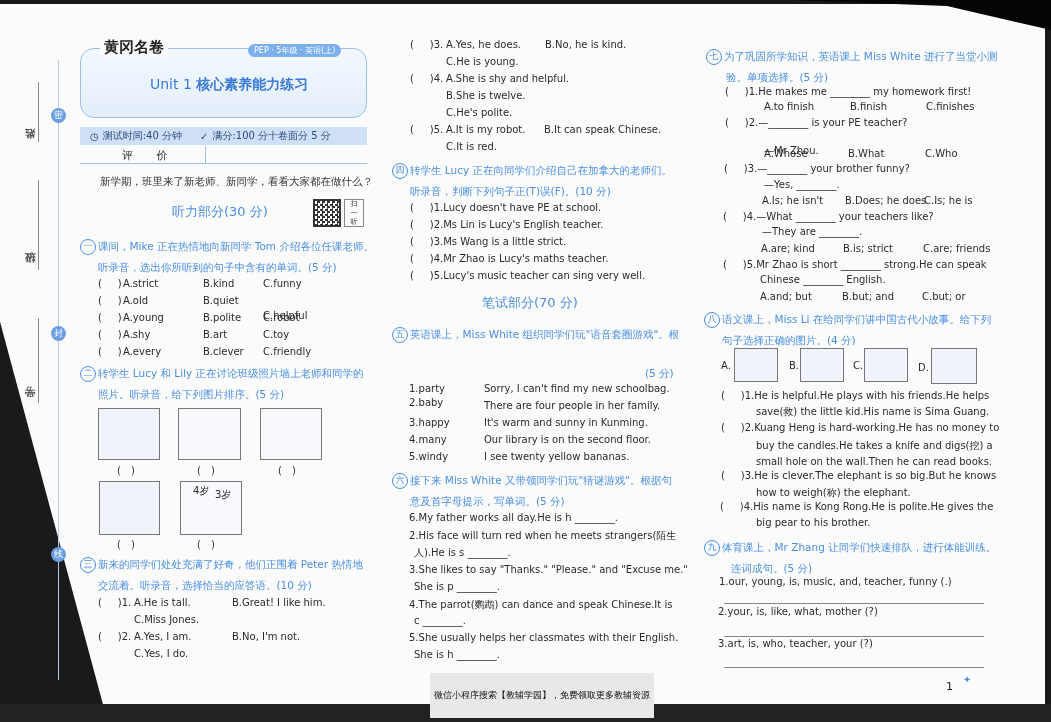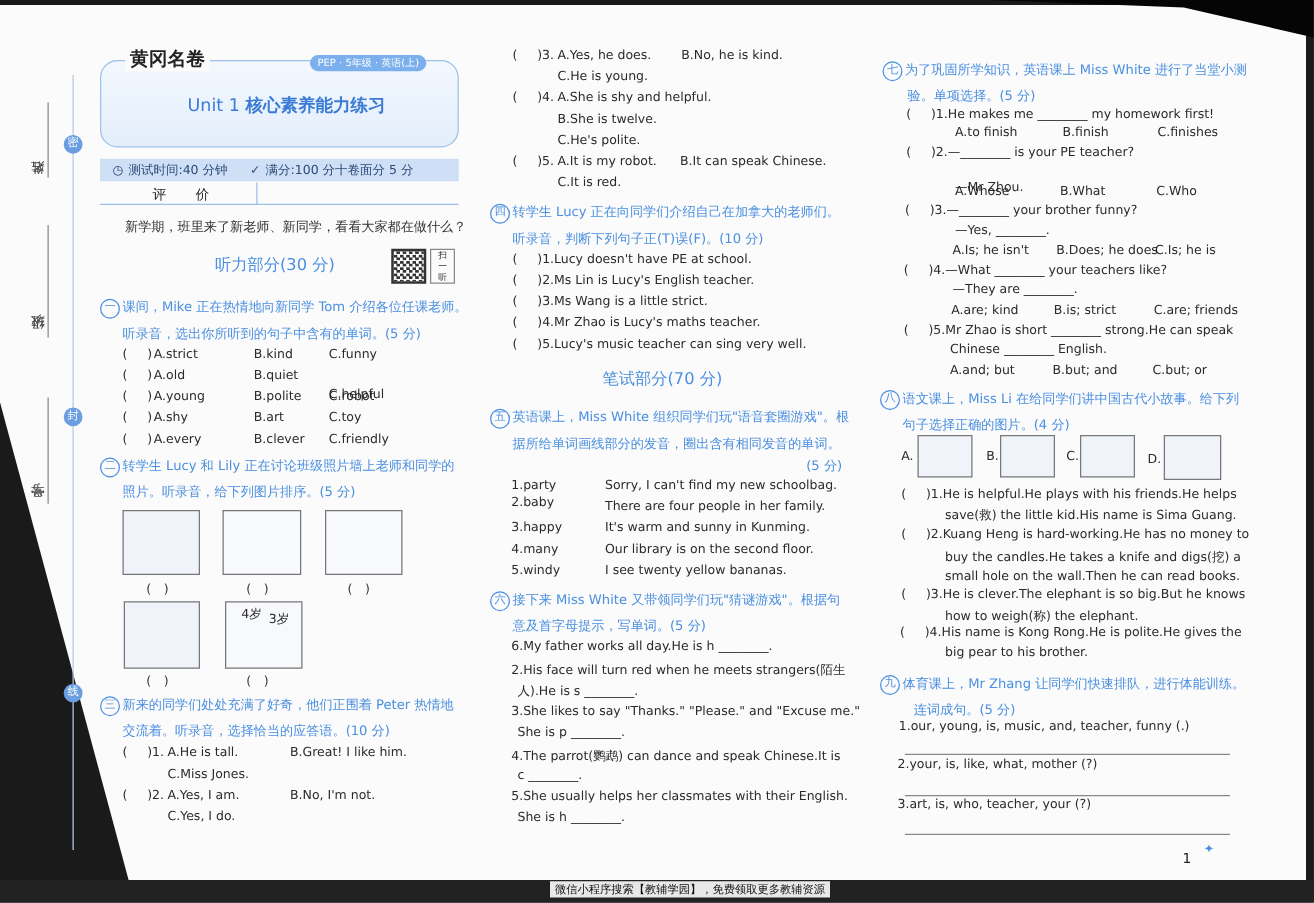--- a/index.html
+++ b/index.html
@@ -4,21 +4,21 @@
 <style>
   * { box-sizing: border-box; margin: 0; padding: 0; }
   html, body { width: 1051px; height: 722px; overflow: hidden; background: #1a1a1a; }
   body { position: relative; font-family: "DejaVu Sans", "Liberation Sans", sans-serif; color: #2a2a2a; }
 
   .page { position: absolute; left: 0; top: 4px; width: 1045px; height: 706px; background: #fbfbfb;
           clip-path: polygon(0 0, 100% 0, 100% 100%, 10% 100%, 0 45%); }
   .tr-shadow { position: absolute; right: 0; top: 0; width: 260px; height: 30px; background: #050505;
                clip-path: polygon(0 0, 100% 0, 100% 100%, 60% 20%); }
   .bottom-band { position: absolute; left: 0; bottom: 0; width: 1051px; height: 18px; background: #222; }
-  .watermark { position: absolute; left: 440px; bottom: 4px; font-size: 9px; color: #111; background: #e8e8e8; padding: 0 4px; }
+  .watermark { position: absolute; left: 430px; bottom: 4px; font-size: 9px; color: #111; background: #e8e8e8; padding: 16px 4px; }
 
   
   .binding { position: absolute; left: 58px; top: 60px; width: 1px; height: 620px; background: #b8c9e0; }
   .bind-dot { position: absolute; left: 51px; width: 15px; height: 15px; border-radius: 50%; background: #6a9ee0; color: #fff;
               font-size: 9px; line-height: 15px; text-align: center; }
   .side-label { position: absolute; left: 24px; font-size: 11px; color: #444; writing-mode: vertical-rl; transform: rotate(180deg); }
   .side-line { position: absolute; left: 38px; width: 1px; background: #888; }
 
   
   .brand { position: absolute; left: 100px; top: 38px; font-size: 15px; font-weight: bold; color: #222; background: #fbfbfb; padding: 0 4px; z-index: 2; }
@@ -172,21 +172,20 @@
 <div class="q" style="left:410px;top:202px">(&nbsp;&nbsp;&nbsp;&nbsp;&nbsp;)<span>1.Lucy doesn't have PE at school.</span></div>
 <div class="q" style="left:410px;top:219px">(&nbsp;&nbsp;&nbsp;&nbsp;&nbsp;)<span>2.Ms Lin is Lucy's English teacher.</span></div>
 <div class="q" style="left:410px;top:236px">(&nbsp;&nbsp;&nbsp;&nbsp;&nbsp;)<span>3.Ms Wang is a little strict.</span></div>
 <div class="q" style="left:410px;top:253px">(&nbsp;&nbsp;&nbsp;&nbsp;&nbsp;)<span>4.Mr Zhao is Lucy's maths teacher.</span></div>
 <div class="q" style="left:410px;top:270px">(&nbsp;&nbsp;&nbsp;&nbsp;&nbsp;)<span>5.Lucy's music teacher can sing very well.</span></div>
 
 <div class="part-title" style="left:482px;top:294px">笔试部分(70 分)</div>
 
 <div class="sec-head" style="left:392px;top:324px">
   <span class="sec-num">五</span><span>英语课上，Miss White 组织同学们玩"语音套圈游戏"。根</span><br>
-  <span style="margin-left:18px">据所给单词画线部分的发音，圈出含有相同发音的单词。</span>
 </div>
 <div class="sec-head" style="left:645px;top:363px">(5 分)</div>
 <div class="q" style="left:409px;top:383px">1.party</div>
 <div class="q" style="left:484px;top:383px">Sorry, I can't find my new schoolbag.</div>
 <div class="q" style="left:409px;top:397px">2.baby</div>
 <div class="q" style="left:484px;top:400px">There are four people in her family.</div>
 <div class="q" style="left:409px;top:417px">3.happy</div>
 <div class="q" style="left:484px;top:417px">It's warm and sunny in Kunming.</div>
 <div class="q" style="left:409px;top:434px">4.many</div>
 <div class="q" style="left:484px;top:434px">Our library is on the second floor.</div>

